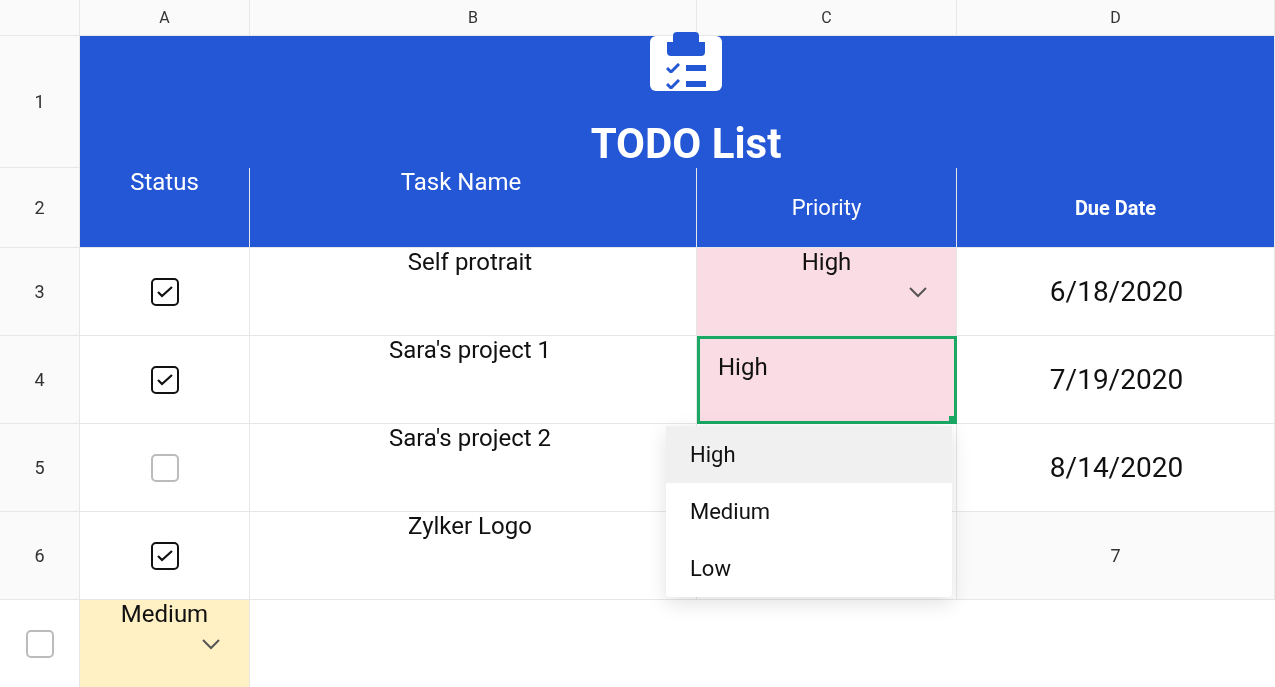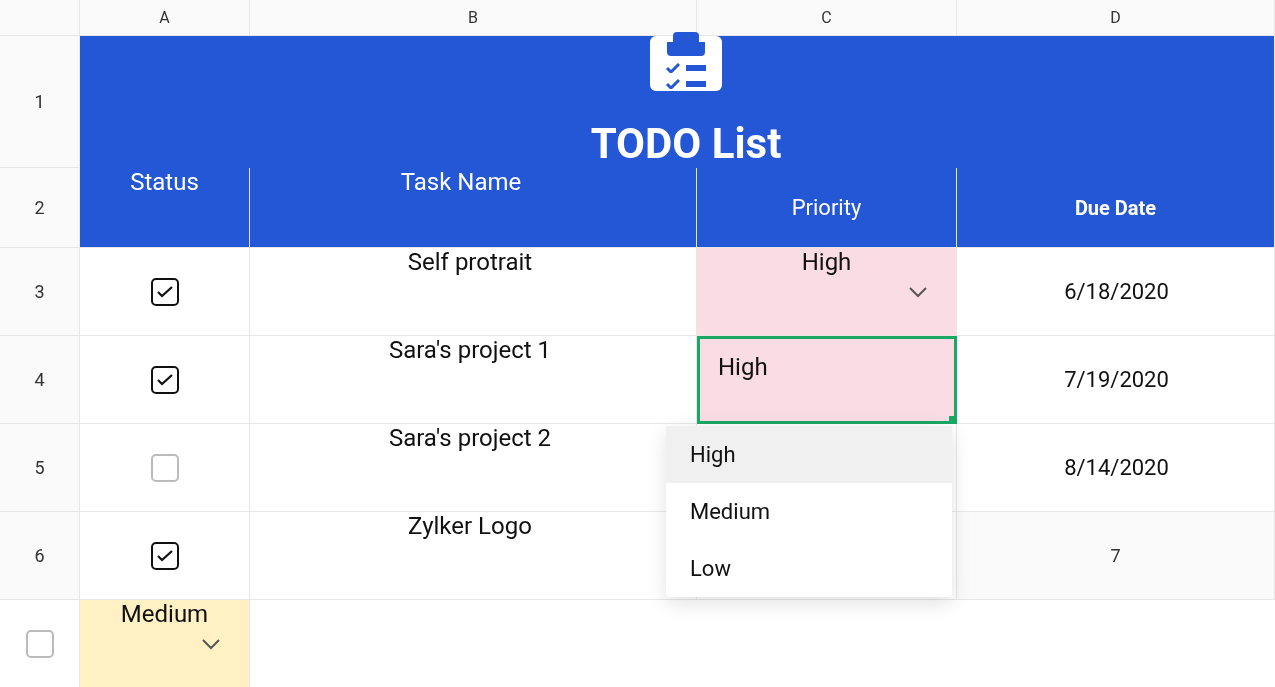--- a/index.html
+++ b/index.html
@@ -99,21 +99,21 @@
 
     .priority-high { background: #FADDE4; }
     .priority-medium { background: #FFF1C4; }
 
     .chevron {
       position: absolute;
       right: 28px;
       top: 50%;
       transform: translateY(-50%);
     }
-    .due-cell { justify-content: center; font-size: 22px; padding-left: 20px; }
+    .due-cell { justify-content: center; font-size: 28px; padding-left: 20px; }
 
     .selected-cell {
       border: 3px solid #1BA865 !important;
       background: #FADDE4;
       position: relative;
     }
     .selected-handle {
       position: absolute;
       right: -5px;
       bottom: -5px;

